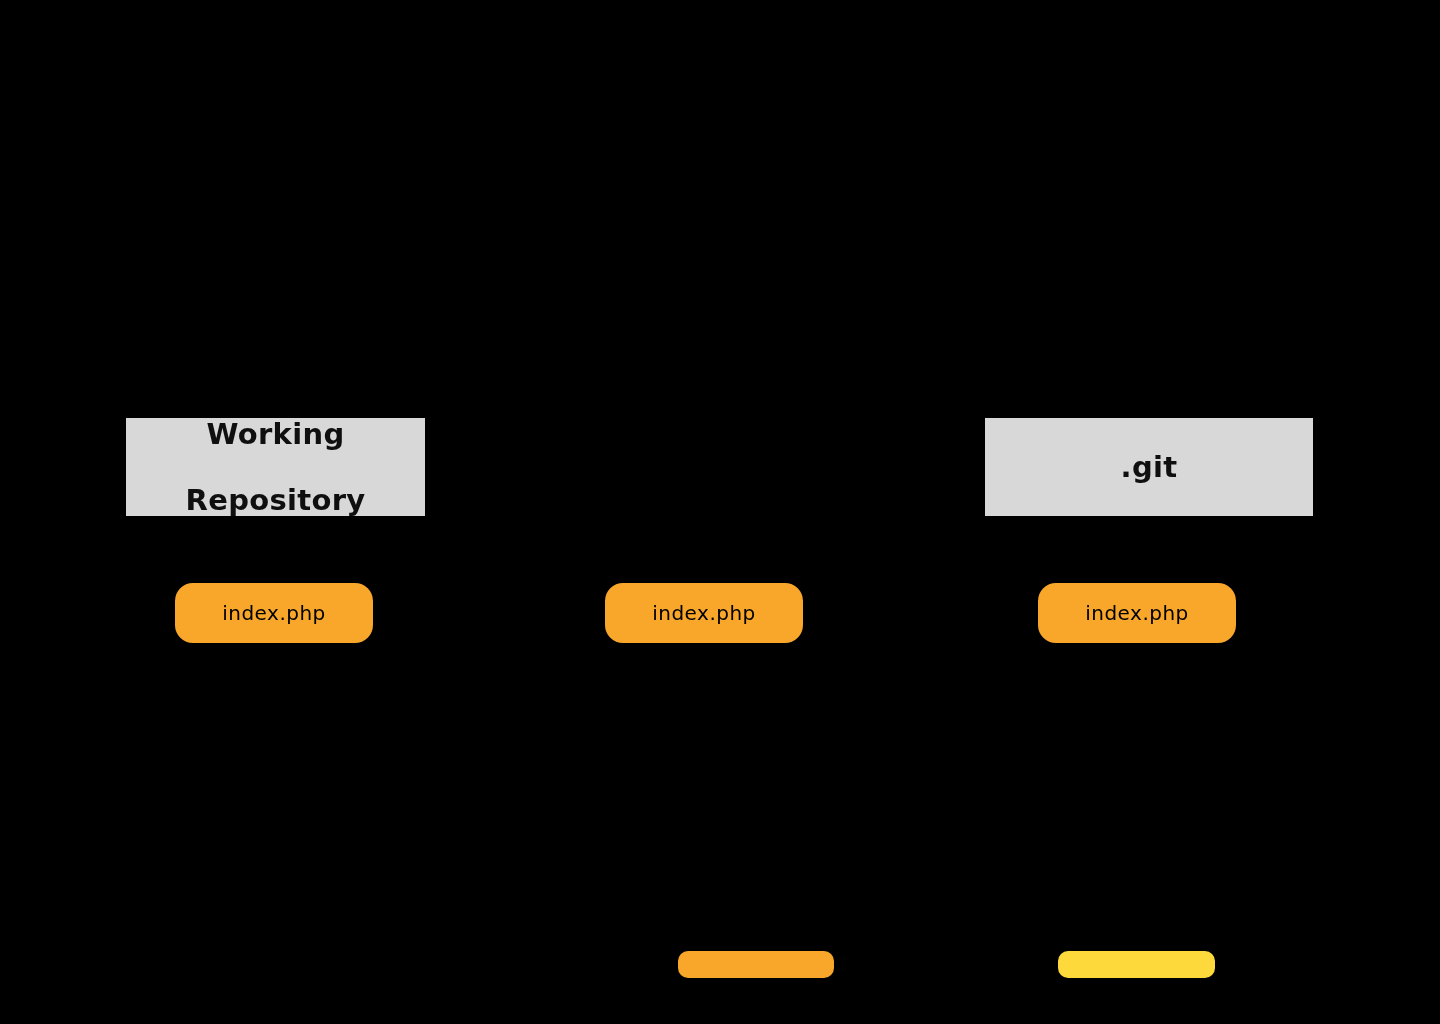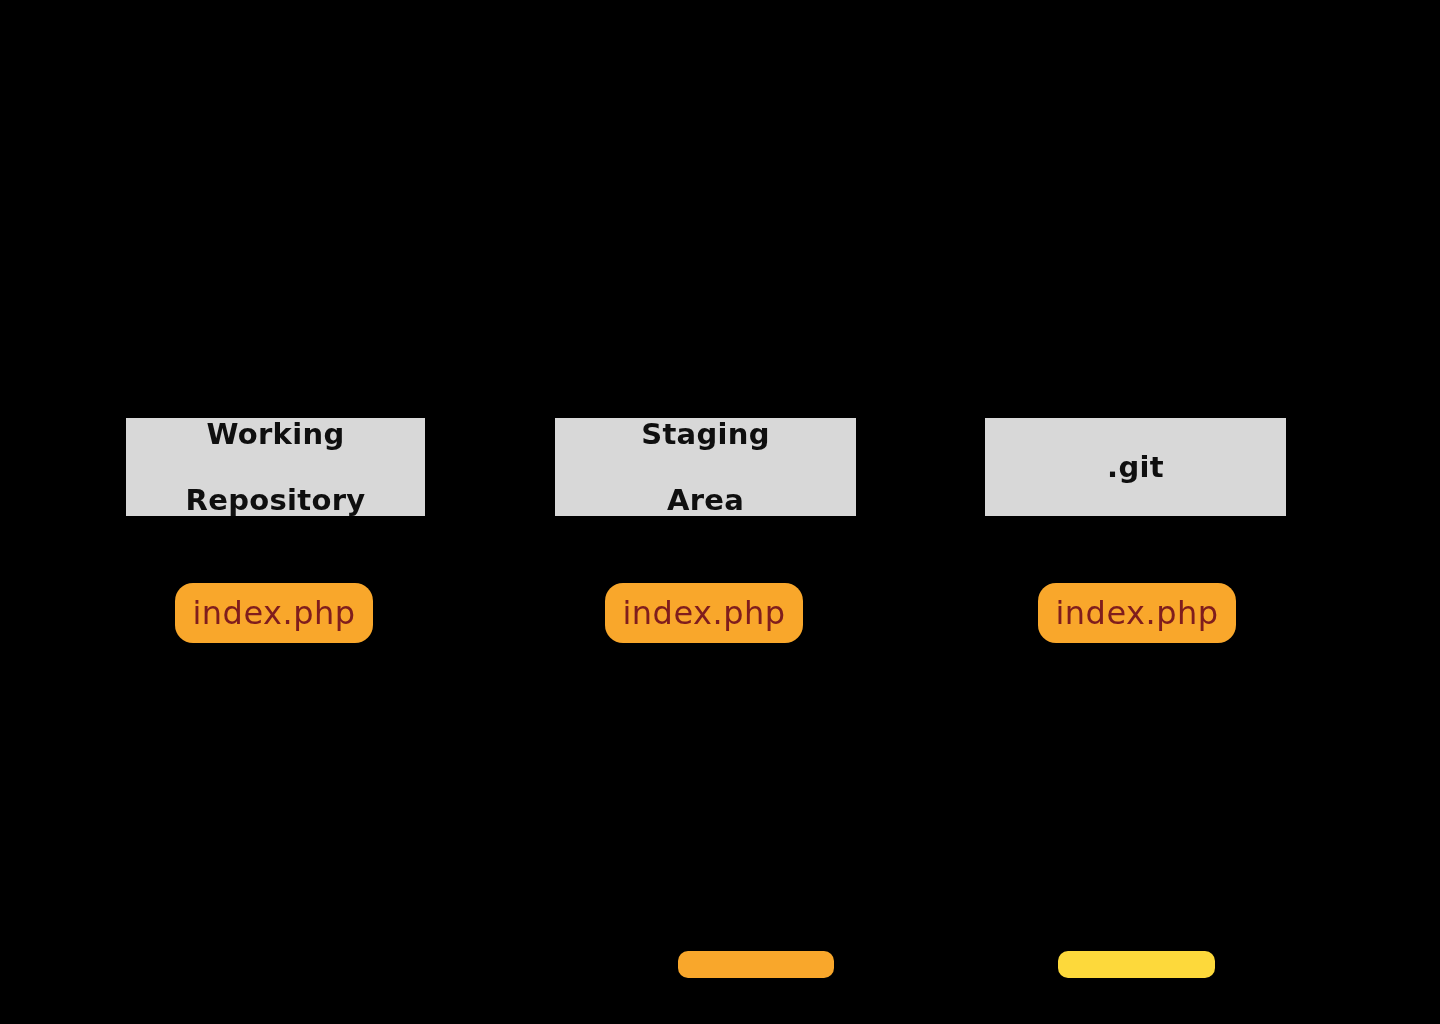--- a/index.html
+++ b/index.html
@@ -29,33 +29,33 @@
     align-items: center;
     justify-content: center;
     text-align: center;
     font-size: 29px;
     font-weight: 600;
     line-height: 40px;
     letter-spacing: 0.3px;
   }
   .header-box.col1 { left: 113px; width: 299px; }
   .header-box.col2 { left: 542px; width: 301px; }
-  .header-box.col3 { left: 972px; width: 301px; }
+  .header-box.col3 { left: 972px; width: 328px; }
 
   .file-pill {
     position: absolute;
     top: 570px;
     height: 60px;
     background: #F9A72B;
-    color: #7f1d1d;
+    color: #000000;
     border-radius: 18px;
     display: flex;
     align-items: center;
     justify-content: center;
-    font-size: 32px;
+    font-size: 20px;
     font-weight: 400;
     letter-spacing: 0.5px;
   }
   .file-pill.col1 { left: 162px; width: 198px; }
   .file-pill.col2 { left: 592px; width: 198px; }
   .file-pill.col3 { left: 1025px; width: 198px; }
 
   .indicator-bar {
     position: absolute;
     top: 938px;
@@ -71,24 +71,20 @@
 <div class="canvas">
 
   <div class="header-box col1">
     <span>Working</span>
     <span>Repository</span>
   </div>
   <div class="file-pill col1">
     <span>index.php</span>
   </div>
 
-  <div class="header-box col2">
-    <span>Staging</span>
-    <span>Area</span>
-  </div>
   <div class="file-pill col2">
     <span>index.php</span>
   </div>
 
   <div class="header-box col3">
     <span>.git</span>
   </div>
   <div class="file-pill col3">
     <span>index.php</span>
   </div>

